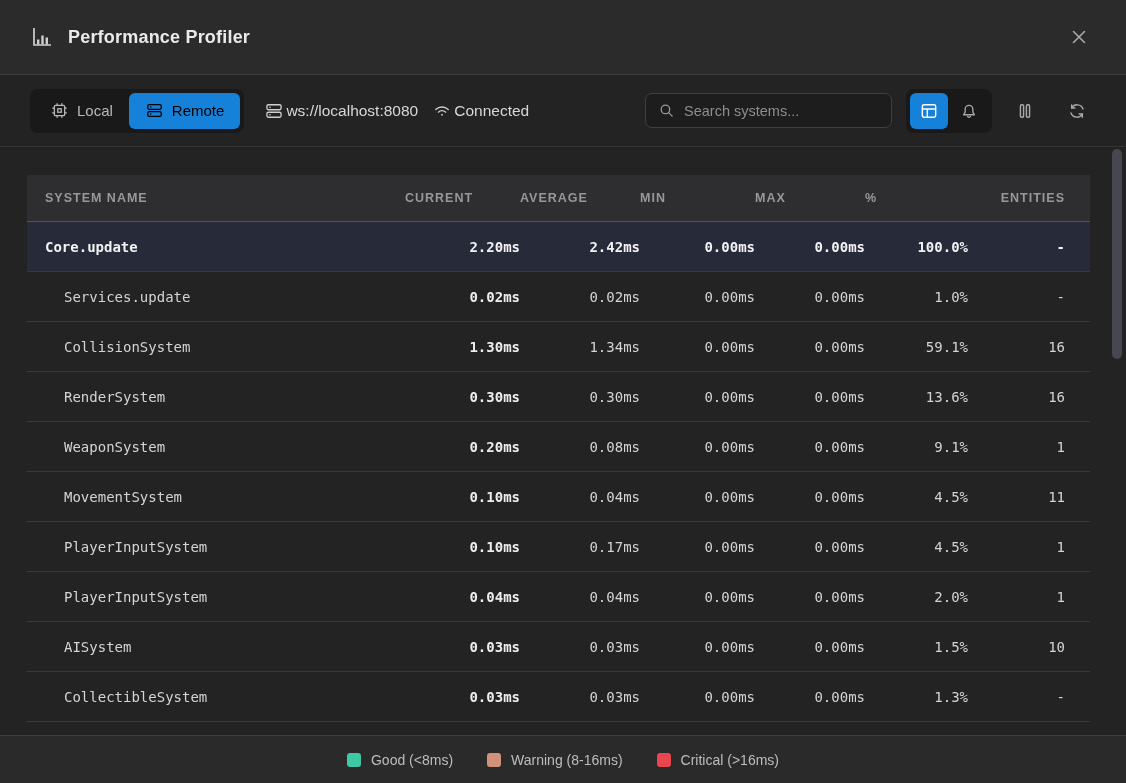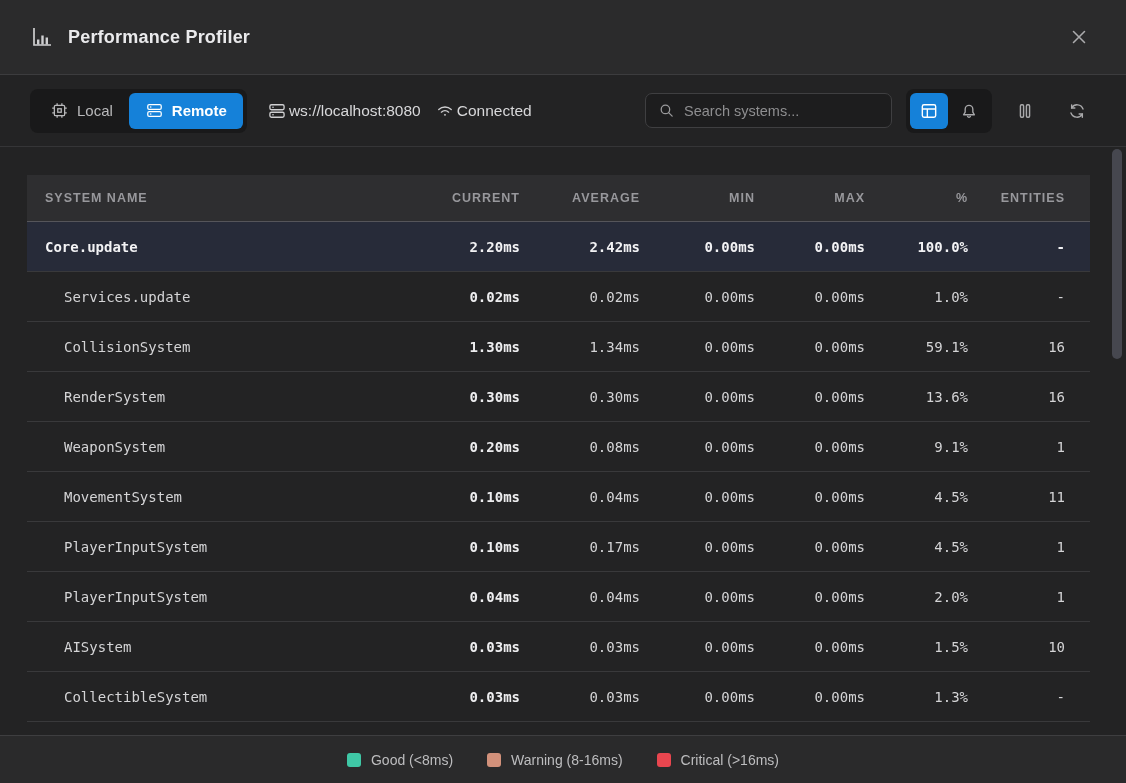--- a/index.html
+++ b/index.html
@@ -24,21 +24,21 @@
   .toolbar {
     height:72px; flex:0 0 auto; border-bottom:1px solid #353537;
     display:flex; align-items:center; padding:0 30px; gap:14px;
   }
   .pill { background:#19191a; border-radius:8px; display:flex; padding:4px; height:44px; }
   .mode-btn {
     display:flex; align-items:center; gap:8px; border:none; background:transparent; cursor:pointer;
     color:#b9b9bb; font-size:15px; font-weight:400; padding:0 16px; height:36px; border-radius:6px;
     font-family:"Liberation Sans", sans-serif;
   }
-  .mode-btn.active { background:#1581d9; color:#ffffff; font-weight:700; }
+  .mode-btn.active { background:#1581d9; color:#000000; font-weight:400; }
   .mode-btn svg { width:19px; height:19px; }
 
   .conn-info { display:flex; align-items:center; gap:2px; color:#d8d8da; font-size:15.5px; margin-left:6px; }
   .conn-info svg { width:20px; height:20px; color:#cfcfd1; }
   .conn-status { display:flex; align-items:center; gap:2px; color:#d8d8da; font-size:15.5px; }
   .conn-status svg { width:20px; height:20px; color:#cfcfd1; }
 
   .spacer { flex:1; }
 
   .search-box {
@@ -64,21 +64,21 @@
   .content { flex:1 1 auto; position:relative; overflow:hidden; }
   .ptable { margin:28px 36px 0 27px; width:1063px; }
   .trow {
     display:grid; grid-template-columns:minmax(0,1fr) 115px 120px 115px 110px 103px 122px;
     align-items:center;
   }
   .thead {
     background:#2e2e30; height:47px; border-bottom:1px solid #55555a;
     color:#98989c; font-size:12.5px; font-weight:700; letter-spacing:1px;
   }
-  .thead .c { text-align:right; cursor:pointer; }
+  .thead .c { text-align:left; cursor:pointer; }
   .thead .c-name { text-align:left; padding-left:18px; }
   .thead .c-entities { text-align:right; padding-right:25px; }
 
   .tbody .trow {
     height:50px; border-bottom:1px solid #39393b; cursor:pointer;
     font-family:"DejaVu Sans Mono", monospace; font-size:14px; color:#d4d4d6;
   }
   .tbody .trow.selected { background:#272b39; color:#f2f2f4; font-weight:700; }
   .cell { text-align:right; }
   .cell-name { text-align:left; padding-left:18px; overflow:hidden; white-space:nowrap; }

